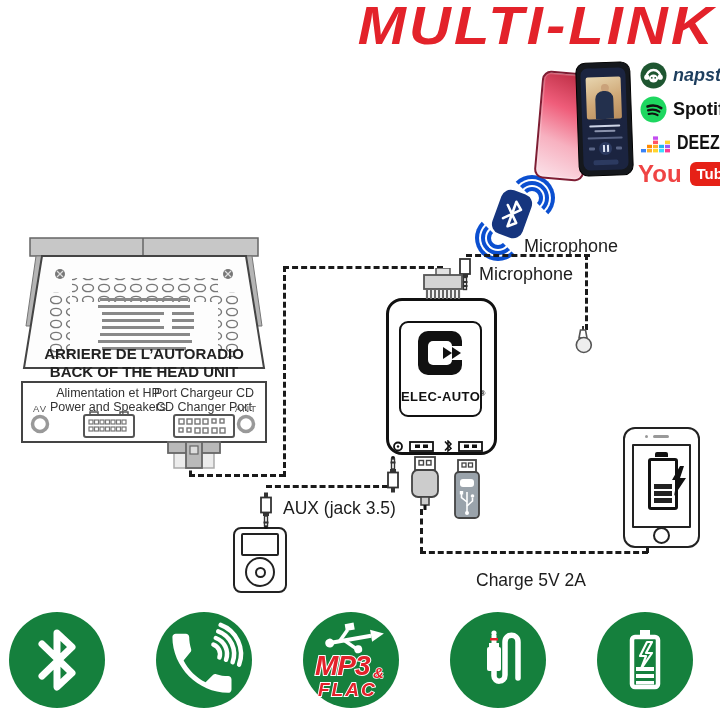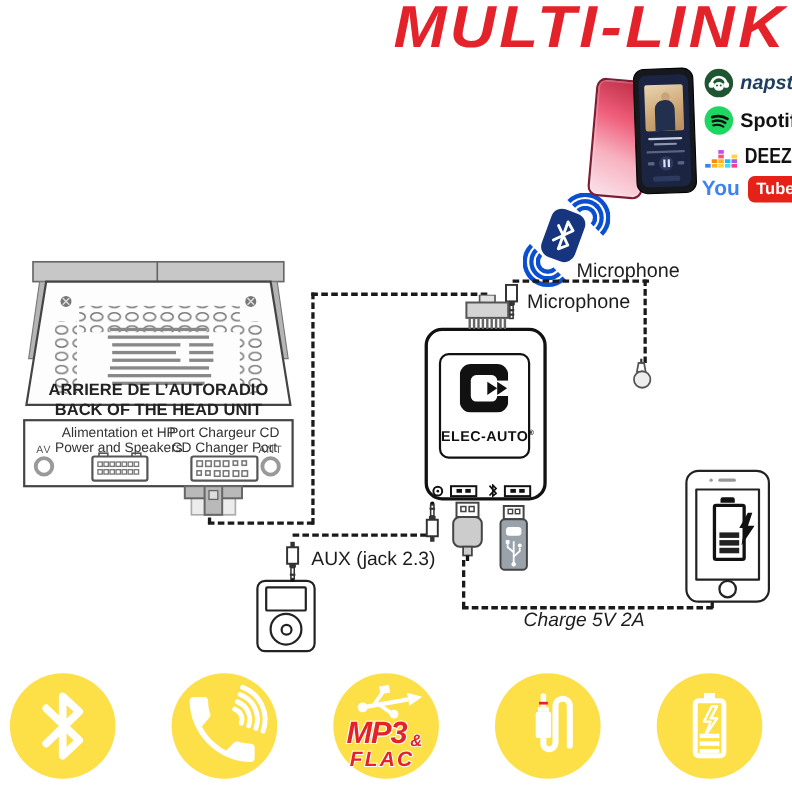--- a/index.html
+++ b/index.html
@@ -43,21 +43,21 @@
 
   
   .app-row{display:flex;align-items:center;gap:6px;z-index:3;}
   .app-napster{left:640px;top:62px;}
   .napster-lbl{font-size:18px;font-weight:700;font-style:italic;color:#1d3e5e;}
   .app-spotify{left:640px;top:96px;}
   .spotify-lbl{font-size:18px;font-weight:700;color:#111;}
   .app-deezer{left:641px;top:131px;}
   .deezer-lbl{font-size:20px;font-weight:700;color:#111;transform:scaleX(0.8);transform-origin:left center;letter-spacing:0;}
   .app-youtube{left:638px;top:160px;}
-  .yt-you{font-size:19px;font-weight:800;color:#3b82f6;}
+  .yt-you{font-size:24px;font-weight:800;color:#ef4444;}
   .yt-box{display:inline-block;background:#E62117;color:#fff;font-size:15px;font-weight:800;
      border-radius:6px;padding:3px 7px 4px;margin-left:2px;}
 
   
   .bt-square{left:496px;top:191px;width:32px;height:46px;border-radius:10px;background:#16357E;
      transform:rotate(20deg);z-index:3;display:flex;align-items:center;justify-content:center;}
   .waves{width:44px;height:44px;z-index:2;}
   .wave{position:absolute;border-radius:50%;}
   .wave-tr{border:4.5px solid #0B4FD0;border-bottom-color:transparent;border-left-color:transparent;}
   .wave-bl{border:4.5px solid #0B4FD0;border-top-color:transparent;border-right-color:transparent;}
@@ -81,21 +81,21 @@
   .iphone2{left:623px;top:427px;width:73px;height:117px;border:2.5px solid #222;border-radius:12px;background:#fff;z-index:3;}
   .iph2-screen{position:absolute;left:7px;top:15px;width:55px;height:80px;border:2px solid #222;border-radius:1px;}
   .iph2-speaker{position:absolute;left:28px;top:6px;width:16px;height:3px;border-radius:2px;background:#999;}
   .iph2-cam{position:absolute;left:20px;top:6px;width:3px;height:3px;border-radius:50%;background:#999;}
   .iph2-home{position:absolute;left:28px;top:98px;width:13px;height:13px;border:2px solid #222;border-radius:50%;}
   .batt{position:absolute;left:14px;top:12px;width:24px;height:46px;border:3px solid #111;border-radius:3px;}
   .batt-cap{position:absolute;left:21px;top:6px;width:13px;height:5px;background:#111;border-radius:2px 2px 0 0;}
   .batt-bar{position:absolute;left:3px;width:18px;height:5px;background:#222;}
 
   
-  .circle{top:612px;width:96px;height:96px;border-radius:50%;background:#fde047;z-index:3;}
+  .circle{top:612px;width:96px;height:96px;border-radius:50%;background:#15803d;z-index:3;}
   .circle svg{position:absolute;left:0;top:0;}
 
   svg text{font-family:"Liberation Sans",sans-serif;}
 </style>
 </head>
 <body>
 
 <div class="stage">
 
   <div class="abs title">MULTI-LINK</div>
@@ -292,22 +292,22 @@
     <rect x="5" y="14" width="6" height="3.5" fill="#333"></rect>
     <rect x="3" y="17.5" width="10" height="15" fill="#fff" stroke="#333" stroke-width="1.8"></rect>
     <rect x="6" y="32.5" width="4" height="5" fill="#333"></rect>
   </svg>
   <div class="abs ipod">
     <div class="ipod-screen"></div>
     <div class="ipod-wheel"></div>
     <div class="ipod-hub"></div>
   </div>
 
-  <div class="abs lbl" style="left:283px;top:498px;">AUX (jack 2.3)</div>
-  <div class="abs lbl" style="left:476px;top:553px;font-style:italic;">Charge 5V 2A</div>
+  <div class="abs lbl" style="left:283px;top:498px;">AUX (jack 3.5)</div>
+  <div class="abs lbl" style="left:476px;top:570px;">Charge 5V 2A</div>
 
   <div class="abs iphone2">
     <div class="iph2-speaker"></div>
       <div class="iph2-cam"></div>
     <div class="iph2-screen">
       <div class="batt">
         <div class="batt-bar" style="top:23px;"></div>
         <div class="batt-bar" style="top:30px;"></div>
         <div class="batt-bar" style="top:37px;"></div>
       </div>

